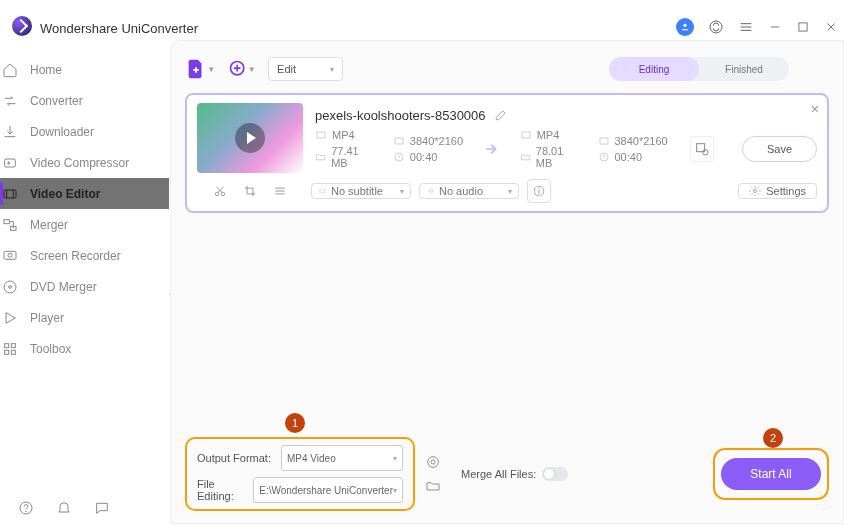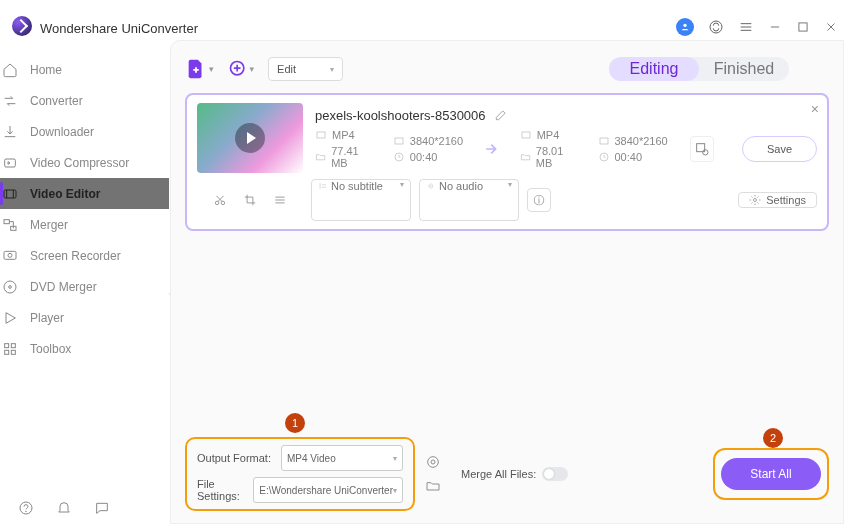--- a/index.html
+++ b/index.html
@@ -25,21 +25,21 @@
 .collapse-handle { position: absolute; right: -8px; top: 245px; width: 8px; height: 24px; cursor: pointer; color: #999; font-size: 10px; display:flex; align-items:center;}
 
 .main { flex: 1; background: #fafafa; border-radius: 10px 0 0 0; display: flex; flex-direction: column; padding: 8px 14px 12px 14px; position: relative; margin: 4px 6px 4px 0; border: 1px solid #eee;}
 .toolbar { display: flex; align-items: center; gap: 14px; height: 40px; }
 .tool-btn { display: flex; align-items: center; cursor: pointer; }
 .tool-btn .caret { font-size: 9px; color: #999; margin-left: 2px; }
 .add-file-icon { width: 22px; height: 22px; }
 .add-link-icon { width: 20px; height: 20px; }
 .edit-dd { width: 75px; height: 24px; border: 1px solid #ddd; border-radius: 4px; display: flex; align-items: center; padding: 0 8px; font-size: 11px; color: #555; justify-content: space-between; cursor: pointer; background:#fff;}
 .seg { margin-left: auto; display: flex; background: #eef0f4; border-radius: 14px; height: 24px; width: 180px; margin-right: 40px;}
-.seg-item { flex: 1; display: flex; align-items: center; justify-content: center; font-size: 16px; color: #777; border-radius: 14px; cursor: pointer; }
+.seg-item { flex: 1; display: flex; align-items: center; justify-content: center; font-size: 10px; color: #777; border-radius: 14px; cursor: pointer; }
 .seg-item.active { background: #e5ddff; color: #6d28d9; }
 
 .card { border: 2px solid #c9b8f9; border-radius: 8px; padding: 8px 10px; background: #fff; position: relative; margin-top: 4px;}
 .card-close { position: absolute; top: 6px; right: 8px; color: #999; cursor: pointer; font-size: 14px;}
 .card-row1 { display: flex; align-items: center; gap: 12px; }
 .thumb { width: 106px; height: 70px; background: linear-gradient(135deg,#5b8 0%, #8ac 40%, #e9d 70%, #fff 100%); border-radius: 4px; position: relative; display:flex; align-items:center; justify-content:center;}
 .play-overlay { width: 30px; height: 30px; border-radius: 50%; background: rgba(0,0,0,0.35); display:flex; align-items:center; justify-content:center;}
 .play-overlay::after { content: ""; border-left: 9px solid #fff; border-top: 6px solid transparent; border-bottom: 6px solid transparent; margin-left:2px;}
 .card-info { flex: 1; }
 .filename-row { display: flex; align-items: center; gap: 8px; margin-bottom: 6px;}
@@ -48,21 +48,21 @@
 .specs { display: flex; align-items: center; gap: 18px; }
 .spec-col { display: flex; flex-direction: column; gap: 4px; }
 .spec { display: flex; align-items: center; gap: 5px; font-size: 11px; color: #888; }
 .spec svg { width: 12px; height: 12px; stroke: #bbb; fill:none; stroke-width:1.4;}
 .arrow-between { width: 22px; height: 22px; }
 .gear-box { width: 26px; height: 26px; border:1px solid #eee; border-radius:4px; display:flex; align-items:center; justify-content:center; cursor:pointer; margin-left:4px;}
 .save-btn { width: 80px; height: 26px; border: 1px solid #d8c9ff; border-radius: 13px; background: #fff; color: #555; font-size: 11px; cursor: pointer; margin-left:10px;}
 .card-row2 { display: flex; align-items: center; gap: 8px; margin-top: 6px;}
 .mini-tools { display:flex; gap: 16px; width:106px; justify-content:center;}
 .mini-tools svg { width:14px; height:14px; stroke:#888; fill:none; stroke-width:1.4; cursor:pointer;}
-.dd { height: 42px; border:1px solid #ddd; border-radius:4px; background:#fff; display:flex; align-items:flex-start; padding:0 6px; font-size:11px; color:#777; gap:4px; cursor:pointer; justify-content:space-between;}
+.dd { height: 16px; border:1px solid #ddd; border-radius:4px; background:#fff; display:flex; align-items:center; padding:0 6px; font-size:11px; color:#777; gap:4px; cursor:pointer; justify-content:space-between;}
 .dd-sub { width: 100px;} .dd-aud { width:100px;}
 .info-circ { width:24px; height:24px; border:1px solid #ddd; border-radius:4px; display:flex;align-items:center;justify-content:center; color:#888; font-size:11px; cursor:pointer;}
 .settings-pill { height:16px; border:1px solid #ddd; border-radius:4px; padding:0 10px; display:flex; align-items:center; gap:5px; font-size:11px; color:#666; cursor:pointer; margin-left:auto;}
 
 .footer { margin-top: auto; display:flex; align-items:center; gap:6px;}
 .out-group { border: 2px solid #f59e0b; border-radius: 10px; padding: 6px 10px; display:flex; flex-direction:column; gap:6px; width: 230px;}
 .out-row { display:flex; align-items:center; gap:6px; font-size:11px; color:#555;}
 .out-row label{ width:78px;}
 .out-dd { flex:1; height:22px; border:1px solid #ccc; border-radius:3px; font-size:10px; display:flex; align-items:center; padding:12px 5px; justify-content:space-between; cursor:pointer; color:#666; background:#fff;}
 .ann { width:20px; height:20px; border-radius:50%; background:#c2410c; color:#fff; font-size:11px; display:flex; align-items:center; justify-content:center; position:absolute;}
@@ -354,21 +354,21 @@
         <div class="ann" style="top:-24px; left:100px;">1</div>
         <div class="out-group">
           <div class="out-row">
             <label>Output Format:</label>
             <div class="out-dd">
                 <span>MP4 Video</span>
                 <span class="caret-small">▾</span>
               </div>
           </div>
           <div class="out-row">
-            <label>File Settings:</label>
+            <label>File Editing:</label>
             <div class="out-dd">
                 <span style="overflow:hidden;white-space:nowrap;text-overflow:ellipsis;">E:\Wondershare UniConverter</span>
                 <span class="caret-small">▾</span>
               </div>
           </div>
         </div>
       </div>
       <div style="display:flex;flex-direction:column;gap:8px;margin-left:4px;">
         <svg class="out-side-icon" viewBox="0 0 24 24">
             <circle cx="12" cy="12" r="8"></circle>

